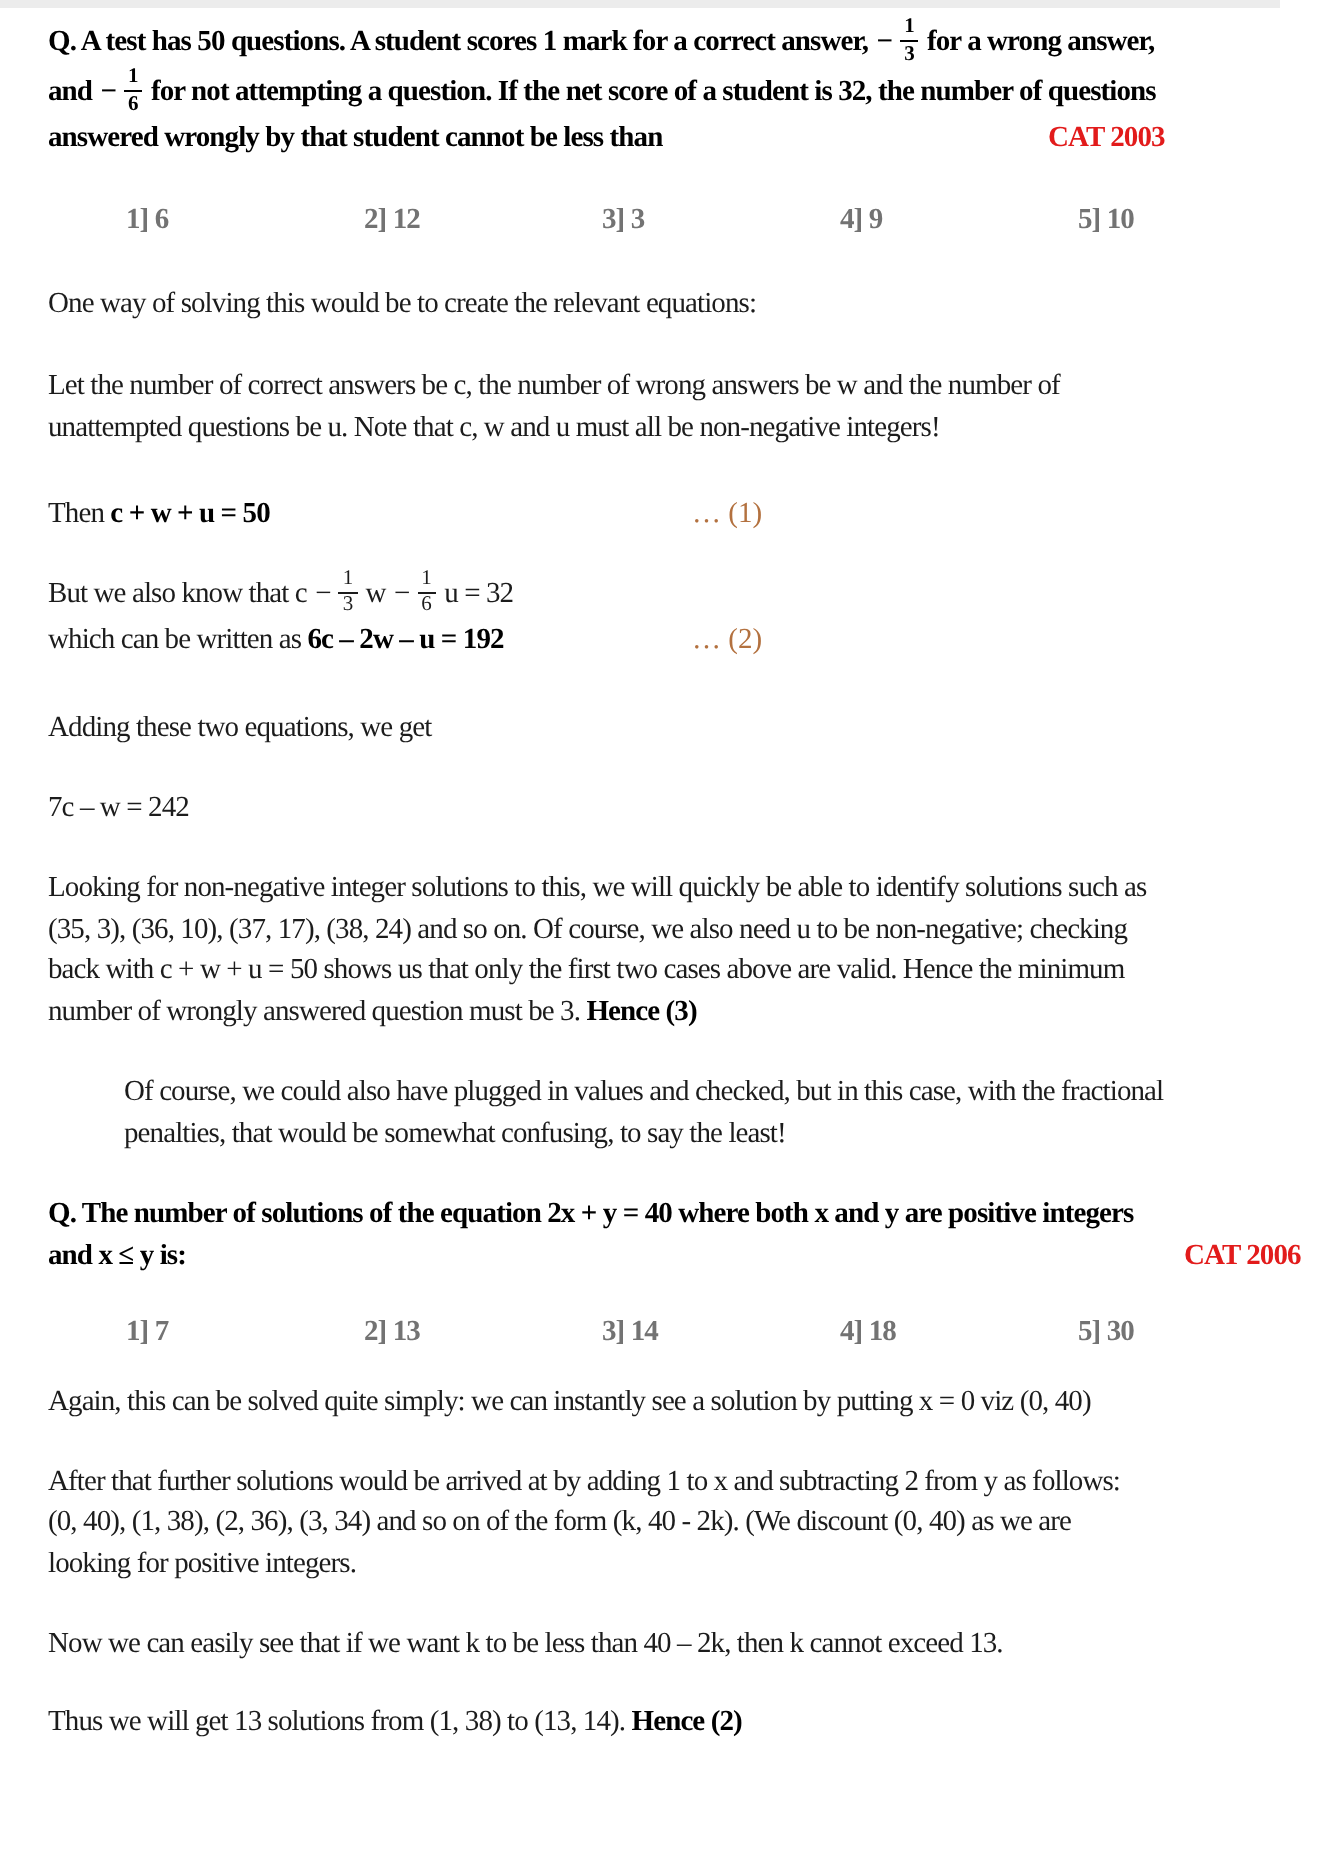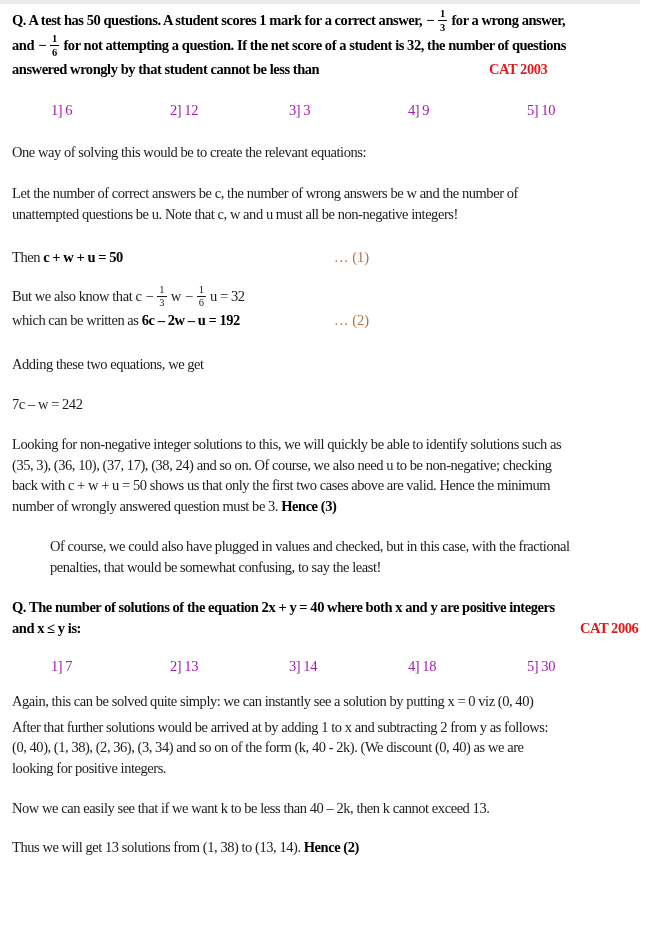--- a/index.html
+++ b/index.html
@@ -10,21 +10,21 @@
     color: #1c1c1c;
     overflow: hidden;
     position: relative;
   }
   #scan-edge {
     position: absolute; top: 0; left: 0;
     width: 640px; height: 4px;
     background: #dcdcdc;
     opacity: .55;
   }
-  #doc { padding: 0 12px; position: relative; }
+  #doc { padding: 0 24px; position: relative; }
   .block { position: relative; }
   .line {
     position: relative;
     white-space: pre;
     overflow: visible;
     font-size: 14.5px;
     letter-spacing: -0.45px;
     line-height: 20.5px;
     min-height: 20.5px;
   }
@@ -33,26 +33,26 @@
   .ref {
     position: absolute; left: 322px; top: 50%;
     transform: translateY(-50%);
     font-weight: normal;
     letter-spacing: 0;
   }
   .cat-tag {
     position: absolute; top: 0;
     font-weight: bold;
   }
-  [data-name="question-1"] .cat-tag { left: 477px; }
+  [data-name="question-1"] .cat-tag { left: 500px; }
   [data-name="question-2"] .cat-tag { left: 568px; }
   .options { display: flex; padding-left: 39px; }
   .opt {
     width: 119px; flex: 0 0 auto;
-    font-weight: normal; color: #a21caf;
+    font-weight: bold; color: #737373;
     font-size: 14.5px; letter-spacing: -0.45px;
     line-height: 21px; white-space: pre;
   }
   .fsign { padding: 0 3px 0 1px; }
   .frac {
     display: inline-block;
     vertical-align: middle;
     text-align: center;
     font-size: 10.5px;
     line-height: 1.1;
@@ -117,21 +117,21 @@
     <div class="block options" data-name="options-question-2" style="margin-top: 18px;">
       <span class="opt" data-name="option-1">1] 7</span>
       <span class="opt" data-name="option-2">2] 13</span>
       <span class="opt" data-name="option-3">3] 14</span>
       <span class="opt" data-name="option-4">4] 18</span>
       <span class="opt" data-name="option-5">5] 30</span>
     </div>
     <div class="block para" data-name="first-solution-paragraph" style="margin-top: 14px;">
       <div class="line" data-name="text-line"><span data-name="text-seg">Again, this can be solved quite simply: we can instantly see a solution by putting x = 0 viz (0, 40)</span></div>
     </div>
-    <div class="block para" data-name="further-solutions-paragraph" style="margin-top: 5px;">
+    <div class="block para" data-name="further-solutions-paragraph" style="margin-top: 19px;">
       <div class="line" data-name="text-line"><span data-name="text-seg">After that further solutions would be arrived at by adding 1 to x and subtracting 2 from y as follows:</span></div>
       <div class="line" data-name="text-line"><span data-name="text-seg">(0, 40), (1, 38), (2, 36), (3, 34) and so on of the form (k, 40 - 2k). (We discount (0, 40) as we are</span></div>
       <div class="line" data-name="text-line"><span data-name="text-seg">looking for positive integers.</span></div>
     </div>
     <div class="block para" data-name="k-limit-paragraph" style="margin-top: 20px;">
       <div class="line" data-name="text-line"><span data-name="text-seg">Now we can easily see that if we want k to be less than 40 – 2k, then k cannot exceed 13.</span></div>
     </div>
     <div class="block para" data-name="conclusion-paragraph" style="margin-top: 18px;">
       <div class="line" data-name="text-line"><span data-name="text-seg">Thus we will get 13 solutions from (1, 38) to (13, 14). </span><span class="b" data-name="text-seg">Hence (2)</span></div>
     </div>

